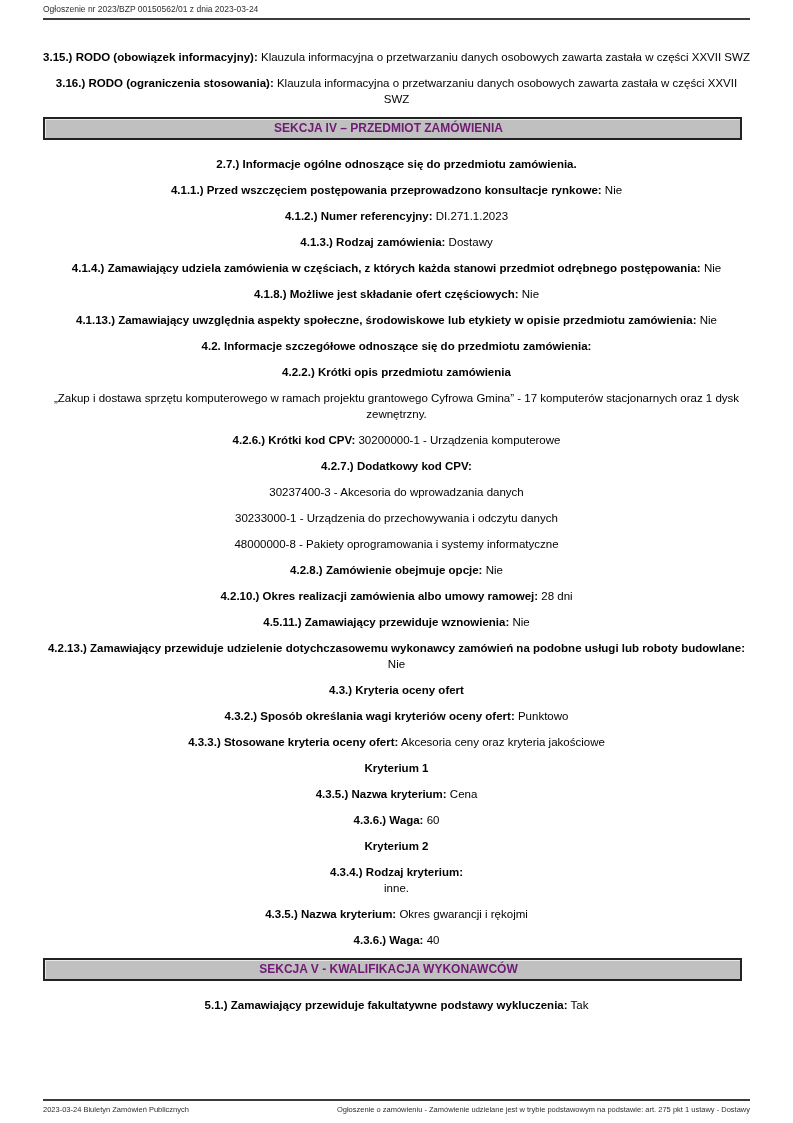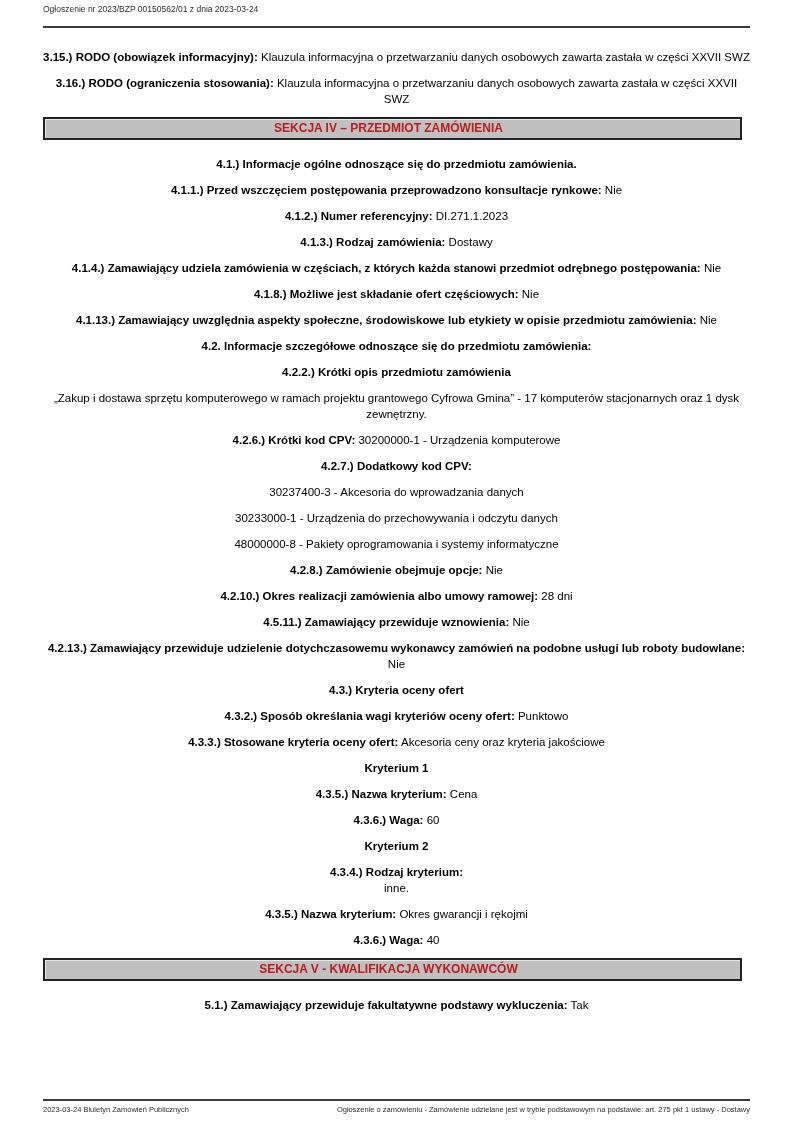--- a/index.html
+++ b/index.html
@@ -12,21 +12,21 @@
     color:#000000;
     overflow:hidden;
   }
   .doc-header{
     position:absolute;
     top:4px;
     left:43px;
     width:707px;
     font-size:8.5px;
     color:#2e2e2e;
-    padding-bottom:12px;
+    padding-bottom:4px;
     border-bottom:2px solid #3c3c3c;
   }
   .doc-body{
     position:absolute;
     top:49px;
     left:43px;
     width:707px;
     text-align:center;
   }
   .para{
@@ -37,21 +37,21 @@
   }
   .para .bold{font-weight:bold;}
   .section-bar{
     margin:9px 8px 16px 0;
     background:#c0c0c0;
     border:2px solid #222222;
     box-shadow:inset 1px 1px 0 #e8e8e8;
     padding:2px 14px 3px 6px;
     font-size:12px;
     font-weight:bold;
-    color:#b91c1c;
+    color:#701a75;
   }
   .doc-footer{
     position:absolute;
     left:43px;
     bottom:9px;
     width:707px;
     border-top:2px solid #3c3c3c;
     padding-top:4px;
     display:flex;
     justify-content:space-between;
@@ -67,21 +67,21 @@
 
 <div class="page">
   <div class="doc-header">
     <span>Ogłoszenie nr 2023/BZP 00150562/01 z dnia 2023-03-24</span>
   </div>
 
   <div class="doc-body">
       <p class="para"><span class="bold">3.15.) RODO (obowiązek informacyjny):</span><span class="reg"> Klauzula informacyjna o przetwarzaniu danych osobowych zawarta zastała w części XXVII SWZ</span></p>
       <p class="para"><span class="bold">3.16.) RODO (ograniczenia stosowania):</span><span class="reg"> Klauzula informacyjna o przetwarzaniu danych osobowych zawarta zastała w części XXVII SWZ</span></p>
       <div class="section-bar">SEKCJA IV – PRZEDMIOT ZAMÓWIENIA</div>
-      <p class="para"><span class="bold">4.1.) Informacje ogólne odnoszące się do przedmiotu zamówienia.</span></p>
+      <p class="para"><span class="bold">2.7.) Informacje ogólne odnoszące się do przedmiotu zamówienia.</span></p>
       <p class="para"><span class="bold">4.1.1.) Przed wszczęciem postępowania przeprowadzono konsultacje rynkowe:</span><span class="reg"> Nie</span></p>
       <p class="para"><span class="bold">4.1.2.) Numer referencyjny:</span><span class="reg"> DI.271.1.2023</span></p>
       <p class="para"><span class="bold">4.1.3.) Rodzaj zamówienia:</span><span class="reg"> Dostawy</span></p>
       <p class="para"><span class="bold">4.1.4.) Zamawiający udziela zamówienia w częściach, z których każda stanowi przedmiot odrębnego postępowania:</span><span class="reg"> Nie</span></p>
       <p class="para"><span class="bold">4.1.8.) Możliwe jest składanie ofert częściowych:</span><span class="reg"> Nie</span></p>
       <p class="para"><span class="bold">4.1.13.) Zamawiający uwzględnia aspekty społeczne, środowiskowe lub etykiety w opisie przedmiotu zamówienia:</span><span class="reg"> Nie</span></p>
       <p class="para"><span class="bold">4.2. Informacje szczegółowe odnoszące się do przedmiotu zamówienia:</span></p>
       <p class="para"><span class="bold">4.2.2.) Krótki opis przedmiotu zamówienia</span></p>
       <p class="para"><span class="reg">„Zakup i dostawa sprzętu komputerowego w ramach projektu grantowego Cyfrowa Gmina” - 17 komputerów stacjonarnych oraz 1 dysk zewnętrzny.</span></p>
       <p class="para"><span class="bold">4.2.6.) Krótki kod CPV:</span><span class="reg"> 30200000-1 - Urządzenia komputerowe</span></p>

